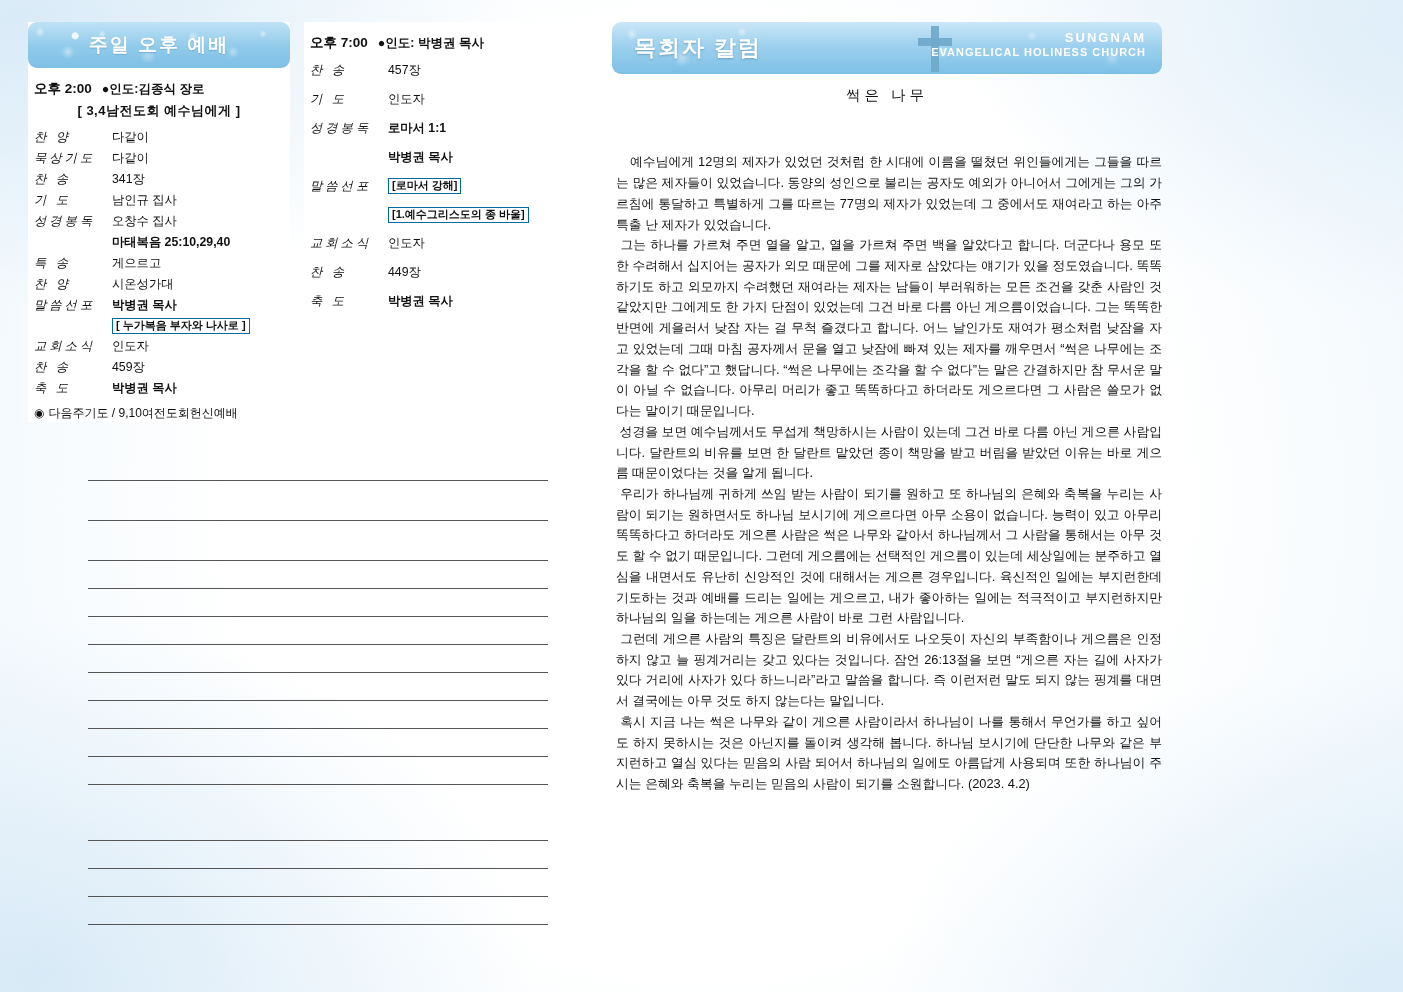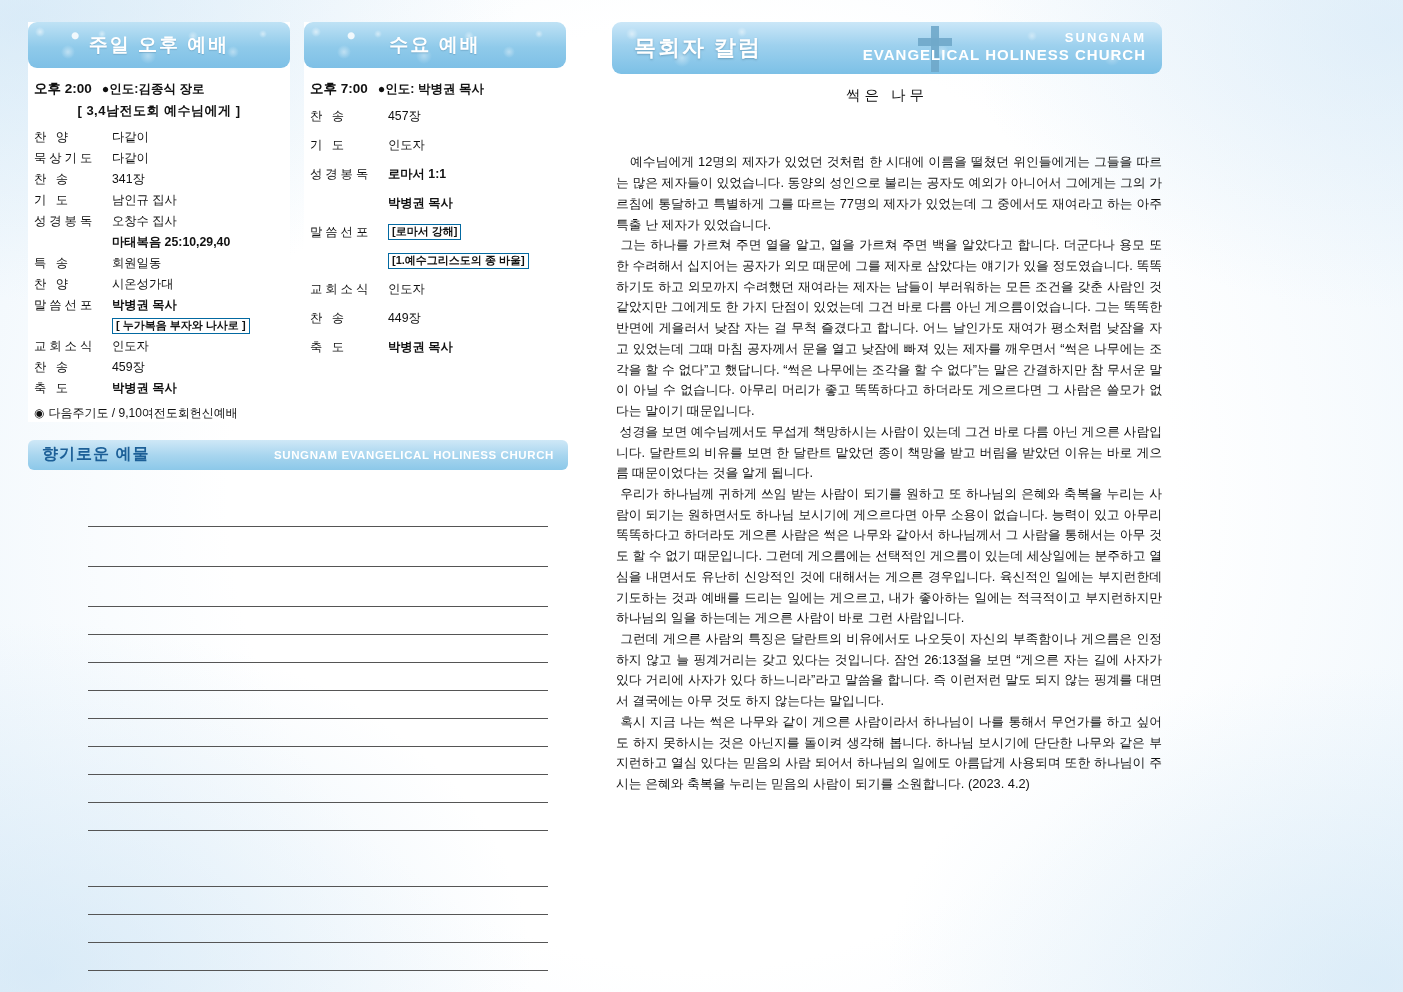--- a/index.html
+++ b/index.html
@@ -67,21 +67,21 @@
   .time-line .t{font-weight:700;font-size:13.5px;}
   .time-line .lead{font-weight:700;font-size:12.5px;}
 
   .sub-title{
     text-align:center;font-weight:700;font-size:13px;margin:4px 0 7px 0;
     letter-spacing:.5px;
   }
 
   table.order{width:100%;border-collapse:collapse;}
   table.order td{padding:2px 0;vertical-align:top;font-size:12.3px;}
-  table.order td.lab{width:74px;white-space:nowrap;letter-spacing:3px;}
+  table.order td.lab{width:74px;white-space:nowrap;letter-spacing:3px;font-style:italic;}
   table.order td.val{padding-left:4px;}
   .b{font-weight:700;}
   .boxed{
     display:inline-block;border:1px solid #0369a1;padding:0 3px;font-weight:700;
     font-size:11px;line-height:1.25;
   }
   .wed .order td{padding:6px 0;}
   .wed .order td.lab{letter-spacing:3px;}
 
   .footnote{margin-top:6px;font-size:12px;display:flex;align-items:center;gap:4px;}
@@ -123,21 +123,21 @@
     text-shadow:0 1px 2px rgba(70,120,150,.5);position:relative;z-index:3;
   }
   .cross{
     position:absolute;left:300px;top:2px;width:46px;height:50px;z-index:2;opacity:.95;
   }
   .church-en{
     position:absolute;right:16px;top:8px;z-index:3;text-align:right;color:#ffffff;
     line-height:1.25;
   }
   .church-en .l1{font-size:13px;letter-spacing:2px;font-weight:700;}
-  .church-en .l2{font-size:15px;letter-spacing:1px;font-weight:700;}
+  .church-en .l2{font-size:11px;letter-spacing:1px;font-weight:700;}
 
   .article-title{
     text-align:center;font-size:14.5px;font-weight:400;margin:12px 0 6px 0;letter-spacing:4px;
   }
   .article{
     font-size:12.8px;line-height:1.62;text-align:justify;color:#111;
     white-space:pre-wrap;
   }
   .article p{margin:0 0 0 4px;text-indent:10px;}
 </style>
@@ -182,21 +182,21 @@
                 <tr>
                   <td class="lab">성경봉독</td>
                   <td class="val">오창수 집사</td>
                 </tr>
                 <tr>
                   <td class="lab"></td>
                   <td class="val b">마태복음 25:10,29,40</td>
                 </tr>
                 <tr>
                   <td class="lab">특 송</td>
-                  <td class="val">회원일동</td>
+                  <td class="val">게으르고</td>
                 </tr>
                 <tr>
                   <td class="lab">찬 양</td>
                   <td class="val">시온성가대</td>
                 </tr>
                 <tr>
                   <td class="lab">말씀선포</td>
                   <td class="val b">박병권 목사</td>
                 </tr>
                 <tr>
@@ -218,24 +218,20 @@
               </tbody>
           </table>
           <div class="footnote">
             <span class="mark">◉</span>
             <span>다음주기도  /  9,10여전도회헌신예배</span>
           </div>
         </div>
       </div>
 
       <div class="panel wed">
-        <div class="panel-head">
-          <div class="bubbles"></div>
-          <h2>수요 예배</h2>
-        </div>
         <div class="panel-body">
           <div class="time-line">
             <span class="t">오후 7:00</span>
             <span class="lead">●인도: 박병권 목사</span>
           </div>
           <table class="order">
             <tbody id="wed-rows">
                 <tr>
                   <td class="lab">찬 송</td>
                   <td class="val">457장</td>
@@ -272,24 +268,20 @@
                   <td class="lab">축 도</td>
                   <td class="val b">박병권 목사</td>
                 </tr>
               </tbody>
           </table>
         </div>
       </div>
     </div>
 
     <div class="offering">
-      <div class="offering-head">
-        <span class="ttl">향기로운 예물</span>
-        <span class="en">SUNGNAM EVANGELICAL HOLINESS CHURCH</span>
-      </div>
       <div class="ruled" id="ruled">
           <div class="line" style="top: 40px;"></div>
           <div class="line" style="top: 80px;"></div>
           <div class="line" style="top: 120px;"></div>
           <div class="line" style="top: 148px;"></div>
           <div class="line" style="top: 176px;"></div>
           <div class="line" style="top: 204px;"></div>
           <div class="line" style="top: 232px;"></div>
           <div class="line" style="top: 260px;"></div>
           <div class="line" style="top: 288px;"></div>

